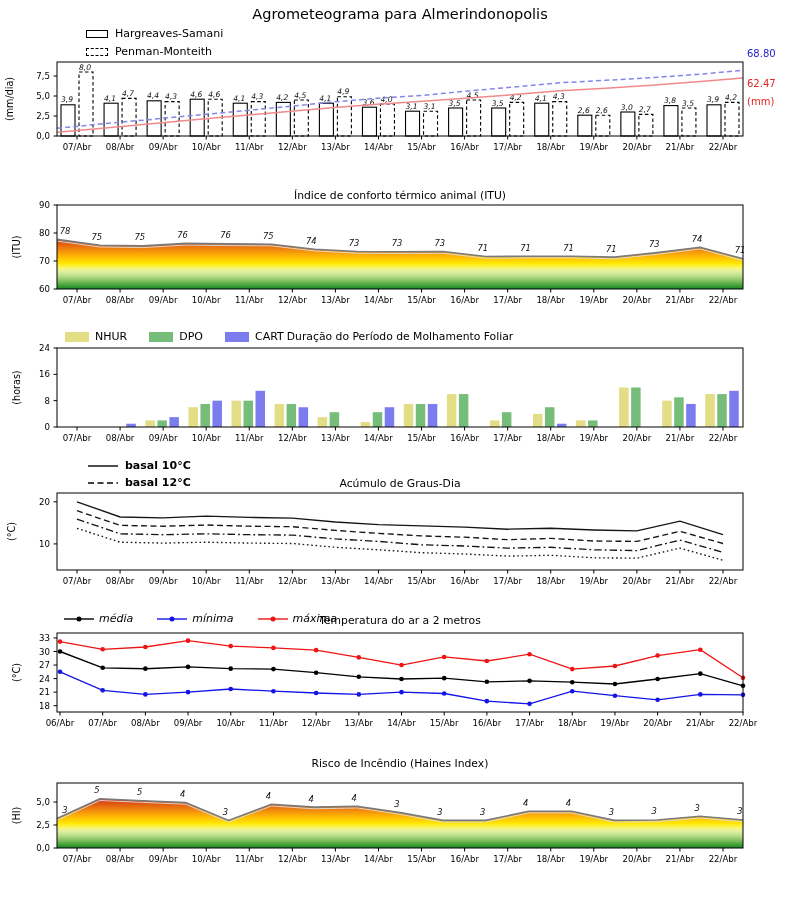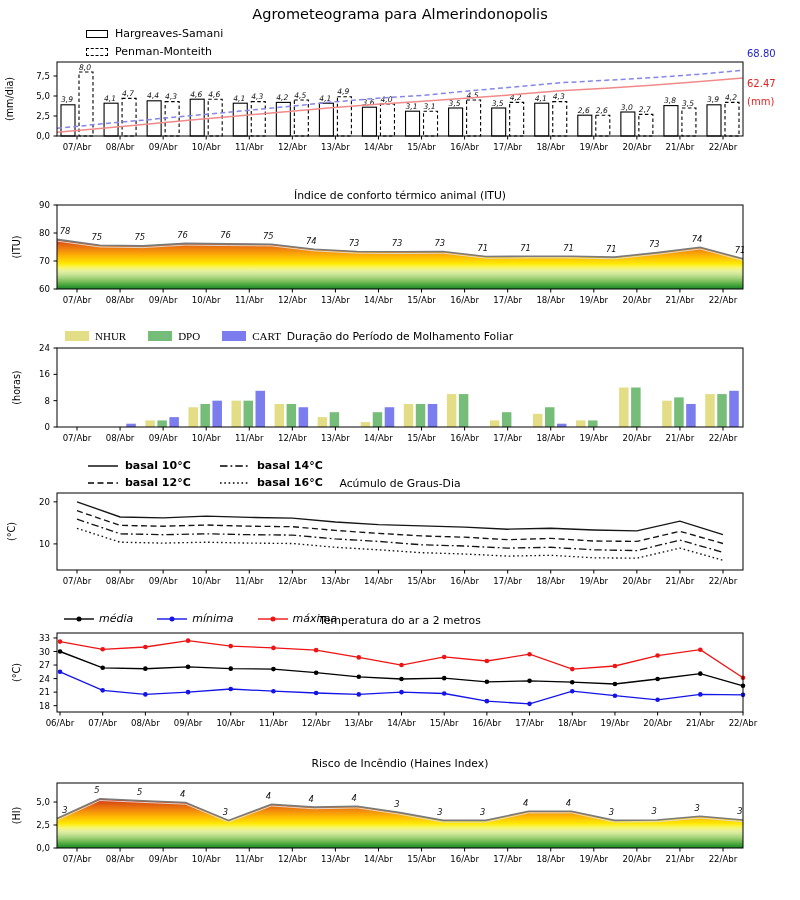--- a/index.html
+++ b/index.html
@@ -12,21 +12,21 @@
   .tick{font-size:8.6px;}
   .dlab{font-size:8.4px;font-style:italic;fill:#111;}
   .blab{font-size:7.6px;font-style:italic;fill:#111;}
   .ylab{font-size:9.6px;}
   .legend{position:absolute;display:flex;align-items:center;font-size:11px;}
   .legend .li{display:flex;align-items:center;}
   .legend-p1{left:86px;top:27px;flex-direction:column;align-items:flex-start;gap:5px;}
   .sw{display:inline-block;width:22px;height:8px;border:1.2px solid #000;margin-right:7px;box-sizing:border-box;background:#fff;}
   .sw.dashed{border-style:dashed;}
   .legend-p3{left:65px;top:330px;}
-  .legend-p3 .li{margin-right:22px;font-family:Liberation Serif, serif;}
+  .legend-p3 .li{margin-right:22px;}
   .csw{display:inline-block;width:24px;height:10px;margin-right:6px;}
   .legend-p4{left:88px;top:459px;align-items:flex-start;font-weight:bold;}
   .legend-p4 .col{display:flex;flex-direction:column;gap:4px;width:132px;}
   .legend-p4 .li svg{margin-right:7px;}
   .legend-p5{left:64px;top:612px;}
   .legend-p5 .li{margin-right:24px;font-style:italic;}
   .legend-p5 .li svg{margin-right:5px;}
   .acc{position:absolute;font-size:10px;}
   .acc-pen{left:747px;top:48px;color:#2323cc;}
   .acc-har{left:747px;top:78px;color:#e32222;}
@@ -81,34 +81,20 @@
         <svg width="30" height="10">
             <line x1="0" y1="5" x2="30" y2="5" stroke="#000" stroke-width="1.4"></line>
           </svg>
         <span>basal 10°C</span>
       </div>
       <div class="li">
         <svg width="30" height="10">
             <line x1="0" y1="5" x2="30" y2="5" stroke="#000" stroke-width="1.4" stroke-dasharray="6,3.5"></line>
           </svg>
         <span>basal 12°C</span>
-      </div>
-    </div>
-    <div class="col">
-      <div class="li">
-        <svg width="30" height="10">
-            <line x1="0" y1="5" x2="30" y2="5" stroke="#000" stroke-width="1.4" stroke-dasharray="7.5,3,1.8,3"></line>
-          </svg>
-        <span>basal 14°C</span>
-      </div>
-      <div class="li">
-        <svg width="30" height="10">
-            <line x1="0" y1="5" x2="30" y2="5" stroke="#000" stroke-width="1.4" stroke-dasharray="1.6,2.7"></line>
-          </svg>
-        <span>basal 16°C</span>
       </div>
     </div>
   </div>
 
   <div class="legend legend-p5">
     <div class="li">
       <svg width="30" height="10">
           <line x1="0" y1="5" x2="30" y2="5" stroke-width="1.4" stroke="#000000"></line>
           <circle cx="15" cy="5" r="2.5" fill="#000000"></circle>
         </svg>

